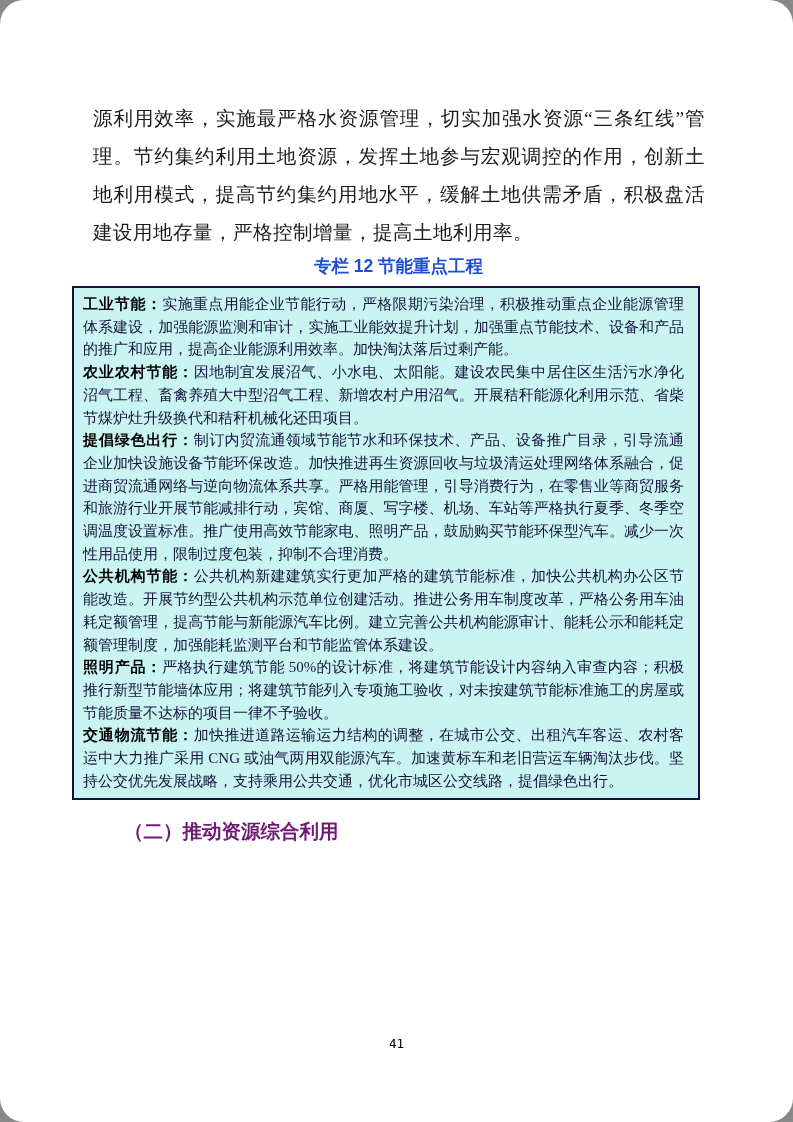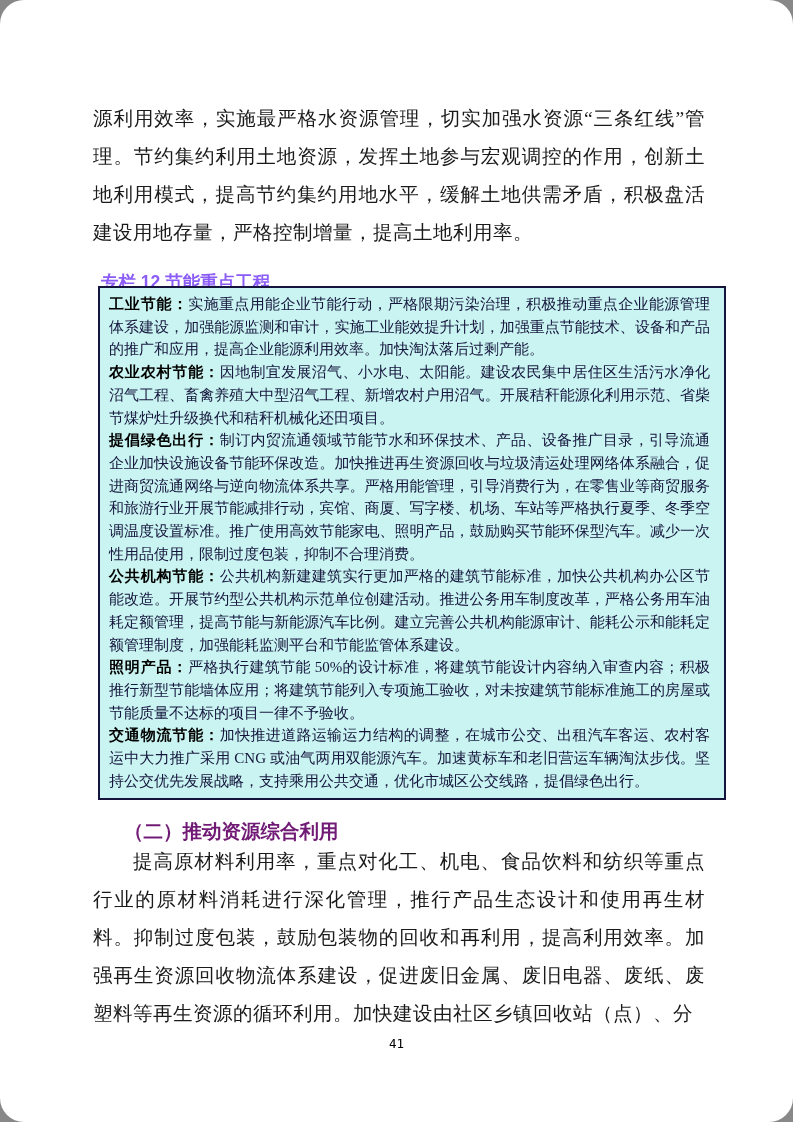--- a/index.html
+++ b/index.html
@@ -18,26 +18,27 @@
     left:93px;width:612px;
     font-size:19.5px;line-height:38px;
     text-align:justify;
     letter-spacing:0.5px;
     margin:0;
   }
   #top-para{top:100px;}
   #bottom-para{top:843px;text-indent:40px;}
   .box-title{
     position:absolute;top:253px;left:85px;width:627px;
+    text-align:center;
     font-family:"Liberation Sans","DejaVu Sans",sans-serif;
     font-weight:bold;font-size:17.5px;line-height:26px;
-    margin:16px;color:#8b5cf6;
+    margin:0;color:#1d4ed8;
   }
   .feature-box{
-    position:absolute;top:286px;left:98px;
+    position:absolute;top:286px;left:72px;
     width:628px;box-sizing:border-box;
     border:2px solid #14143c;
     background:#c9f4f1;
     padding:5px 14px 6px 9px;
   }
   .box-sec{
     margin:0;
     font-size:15px;line-height:22.7px;
     text-align:justify;
     color:#14143c;
@@ -81,17 +82,16 @@
   <p class="box-sec"><b>公共机构节能：</b><span>公共机构新建建筑实行更加严格的建筑节能标准，加快公共机构办公区节能改造。开展节约型公共机构示范单位创建活动。推进公务用车制度改革，严格公务用车油耗定额管理，提高节能与新能源汽车比例。建立完善公共机构能源审计、能耗公示和能耗定额管理制度，加强能耗监测平台和节能监管体系建设。</span></p>
 
   <p class="box-sec"><b>照明产品：</b><span>严格执行建筑节能 50%的设计标准，将建筑节能设计内容纳入审查内容；积极推行新型节能墙体应用；将建筑节能列入专项施工验收，对未按建筑节能标准施工的房屋或节能质量不达标的项目一律不予验收。</span></p>
 
   <p class="box-sec"><b>交通物流节能：</b><span>加快推进道路运输运力结构的调整，在城市公交、出租汽车客运、农村客运中大力推广采用 CNG 或油气两用双能源汽车。加速黄标车和老旧营运车辆淘汰步伐。坚持公交优先发展战略，支持乘用公共交通，优化市城区公交线路，提倡绿色出行。</span></p>
 </div>
   </div>
 
   <h3 class="sec-heading">（二）推动资源综合利用</h3>
 
-  <p id="bottom-para" class="body-para">提高原材料利用率，重点对化工、机电、食品饮料和纺织等重点行业的原材料消耗进行深化管理，推行产品生态设计和使用再生材料。抑制过度包装，鼓励包装物的回收和再利用，提高利用效率。加强再生资源回收物流体系建设，促进废旧金属、废旧电器、废纸、废塑料等再生资源的循环利用。加快建设由社区乡镇回收站（点）、分</p>
 
   <div class="page-number">41</div>
 
 </div>
 
 </body></html>

